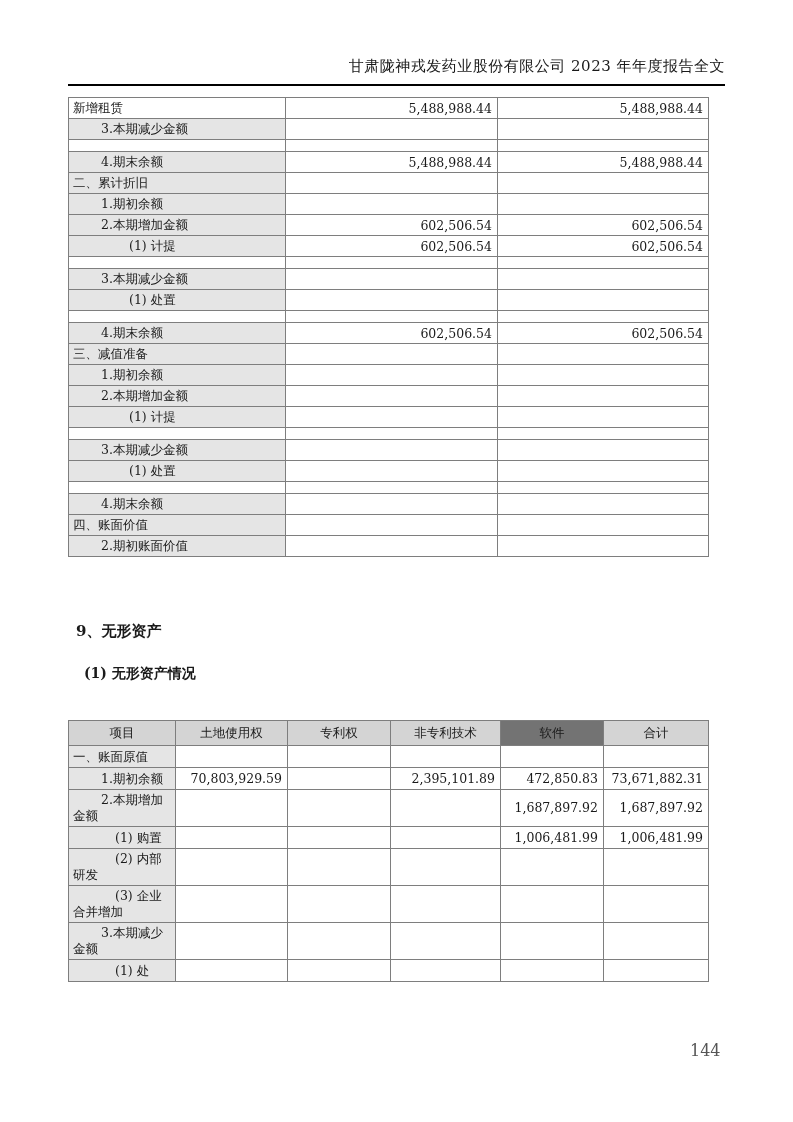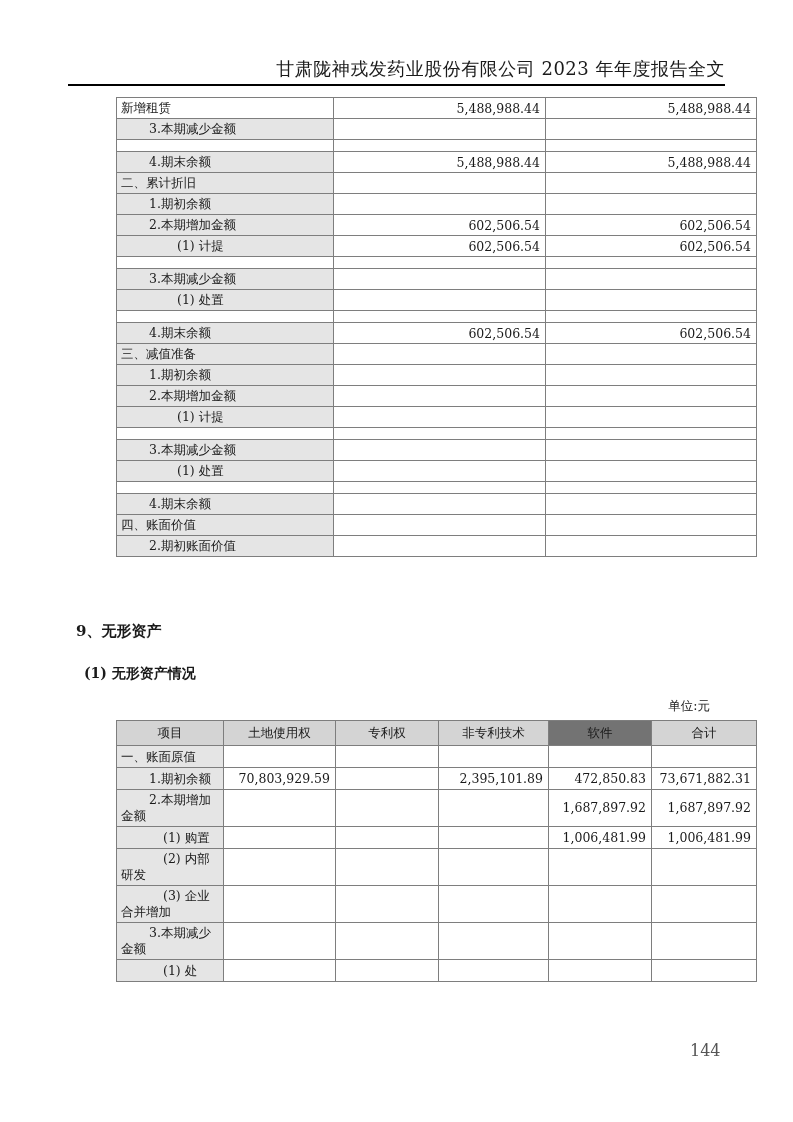--- a/index.html
+++ b/index.html
@@ -4,25 +4,25 @@
 <style>
   * { margin:0; padding:0; box-sizing:border-box; }
   html,body { background:#ffffff; }
   .page {
     position:relative; width:793px; height:1122px; background:#fff;
     font-family:"DejaVu Serif","Liberation Serif",serif; color:#1a1a1a;
     overflow:hidden;
   }
   .hdr {
     position:absolute; top:57px; left:68px; width:657px;
-    text-align:right; font-size:18px; letter-spacing:.5px; white-space:nowrap;
+    text-align:right; font-size:15px; letter-spacing:.5px; white-space:nowrap;
   }
   .rule { position:absolute; top:84px; left:68px; width:657px; height:2px; background:#000; }
 
-  table { position:absolute; border-collapse:collapse; table-layout:fixed; border:1.5px solid #3f3f3f;margin-left:48px; }
+  table { position:absolute; border-collapse:collapse; table-layout:fixed; border:1.5px solid #3f3f3f; }
   td, th { border:1px solid #7e7e7e; font-weight:normal; font-size:12.5px; overflow:hidden; }
   .lbl { text-align:left; padding:0 4px; }
   .num { text-align:right; padding:0 5px; }
   .shade { background:#e5e5e5; }
   .ind1 { text-indent:28px; }
   .ind2 { text-indent:56px; }
 
   #t1 { left:68px; top:97px; width:640px; }
   #t1 tr { height:21px; }
   #t1 tr.spacer { height:12px; }
@@ -174,21 +174,20 @@
         <tr>
           <td class="lbl ind1 shade">2.期初账面价值</td>
           <td class="num"></td>
           <td class="num"></td>
         </tr>
       </tbody>
   </table>
 
   <div class="h13">9、无形资产</div>
   <div class="hsub">(1) 无形资产情况</div>
-  <div class="unit">单位:元</div>
 
   <table id="t2">
     <colgroup>
       <col style="width:107px">
         <col style="width:112px">
         <col style="width:103px">
       <col style="width:110px">
         <col style="width:103px">
         <col style="width:105px">
     </colgroup>

